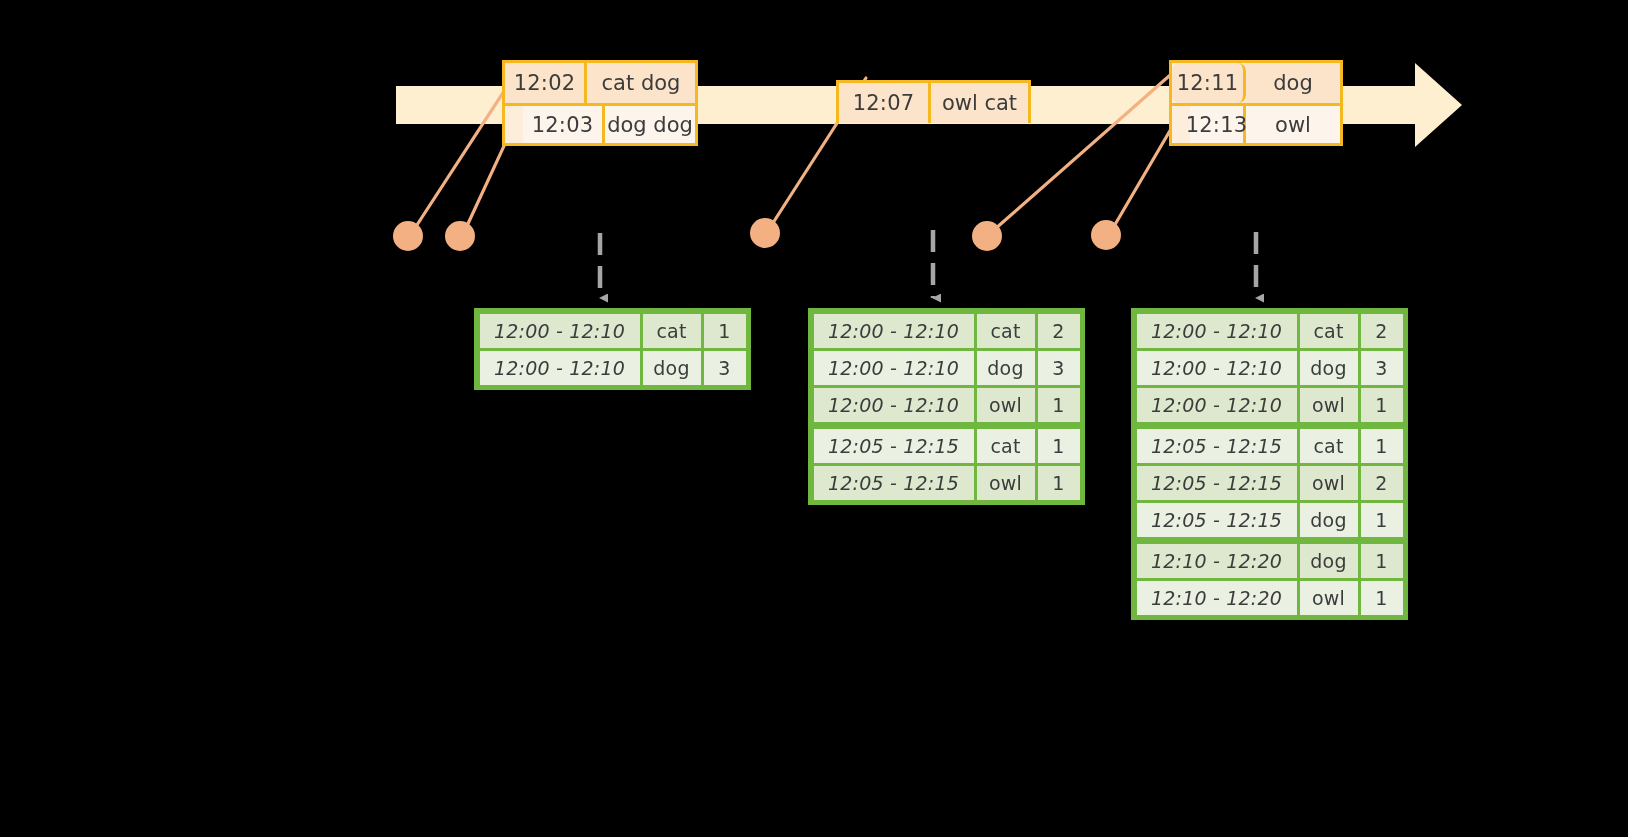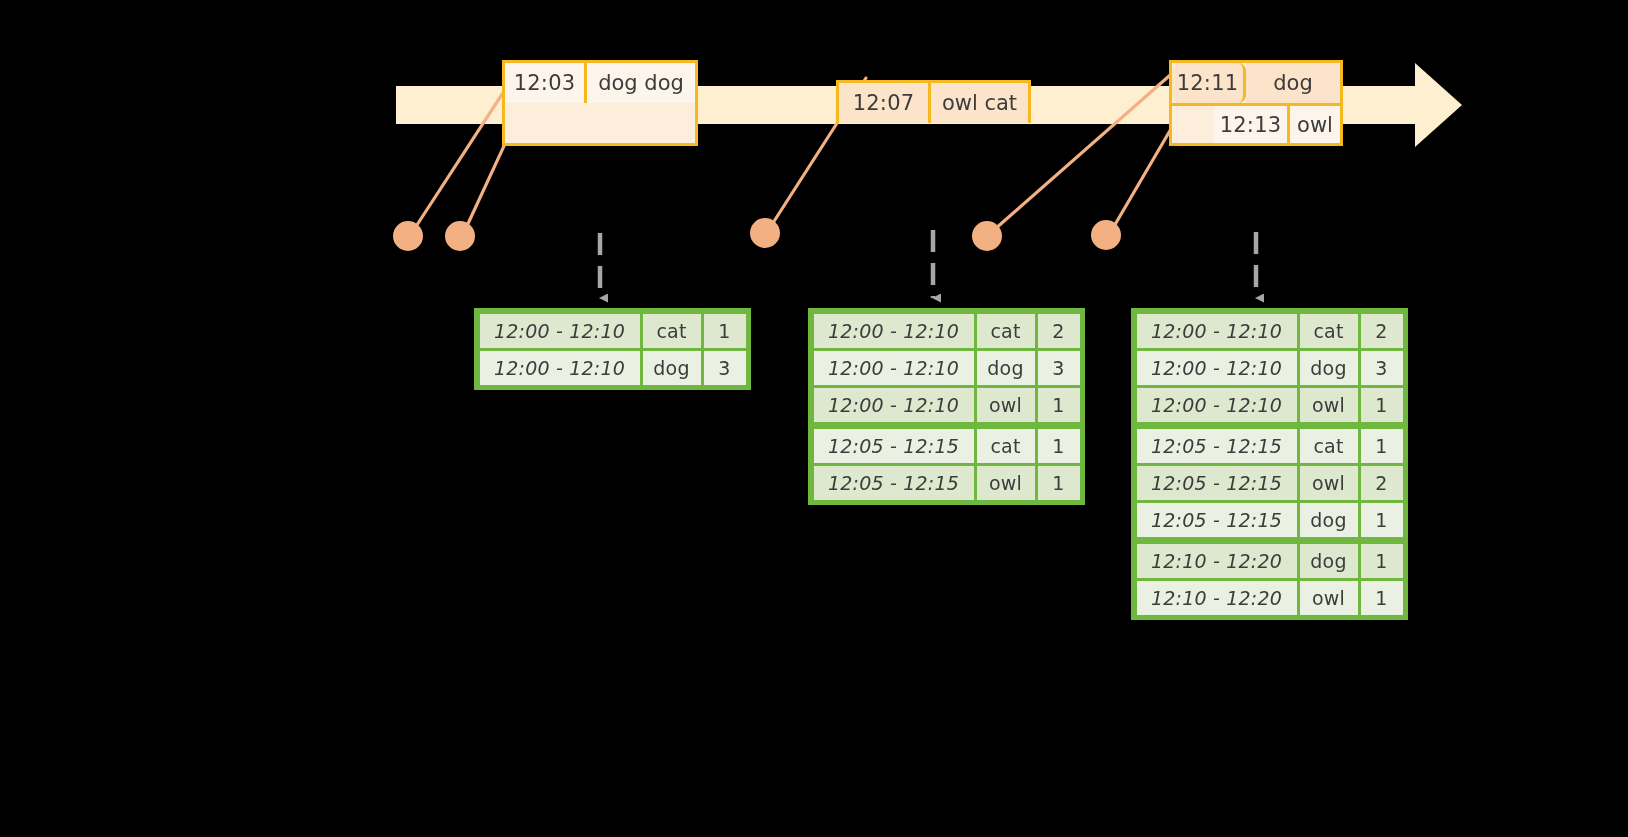--- a/index.html
+++ b/index.html
@@ -134,40 +134,44 @@
     </g>
 
     <g stroke="#a6a6a6" stroke-width="4.5" fill="none">
       <line x1="600" y1="233" x2="600" y2="298" stroke-dasharray="22 11" marker-end="url(#dash-head)"></line>
       <line x1="933" y1="230" x2="933" y2="298" stroke-dasharray="22 11" marker-end="url(#dash-head)"></line>
       <line x1="1256" y1="232" x2="1256" y2="298" stroke-dasharray="22 11" marker-end="url(#dash-head)"></line>
     </g>
   </svg>
 
   <div class="evt-box" style="left:502px; top:60px; width:196px; height:86px;">
+    <div class="evt-row">
+      <span class="evt-time" style="width:82px;">12:02</span>
+      <span class="evt-val">cat dog</span>
+    </div>
     <div class="evt-row alt">
       <span class="evt-time" style="width:82px;">12:03</span>
       <span class="evt-val">dog dog</span>
     </div>
   </div>
 
   <div class="evt-box" style="left:836px; top:80px; width:195px; height:43px;">
     <div class="evt-row">
       <span class="evt-time" style="width:92px;">12:07</span>
       <span class="evt-val">owl cat</span>
     </div>
   </div>
 
   <div class="evt-box" style="left:1169px; top:60px; width:174px; height:86px;">
     <div class="evt-row">
       <span class="evt-time" style="width:74px;border-radius:8px;">12:11</span>
       <span class="evt-val">dog</span>
     </div>
     <div class="evt-row alt">
-      <span class="evt-time" style="width:76px;margin-left:24px;">12:13</span>
+      <span class="evt-time" style="width:56px;">12:13</span>
       <span class="evt-val">owl</span>
     </div>
   </div>
 
   <div class="res-table" style="left:474px; top:308px;">
     <div class="res-row">
       <span class="res-cell c-win">12:00 - 12:10</span>
       <span class="res-cell c-key">cat</span>
       <span class="res-cell c-cnt">1</span>
     </div>

